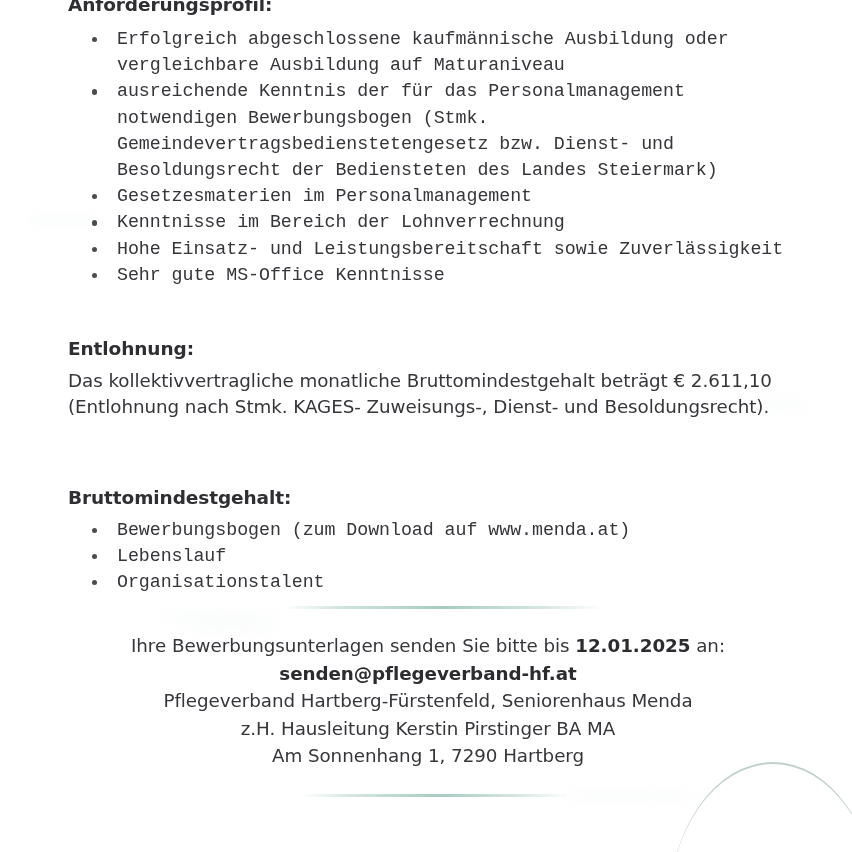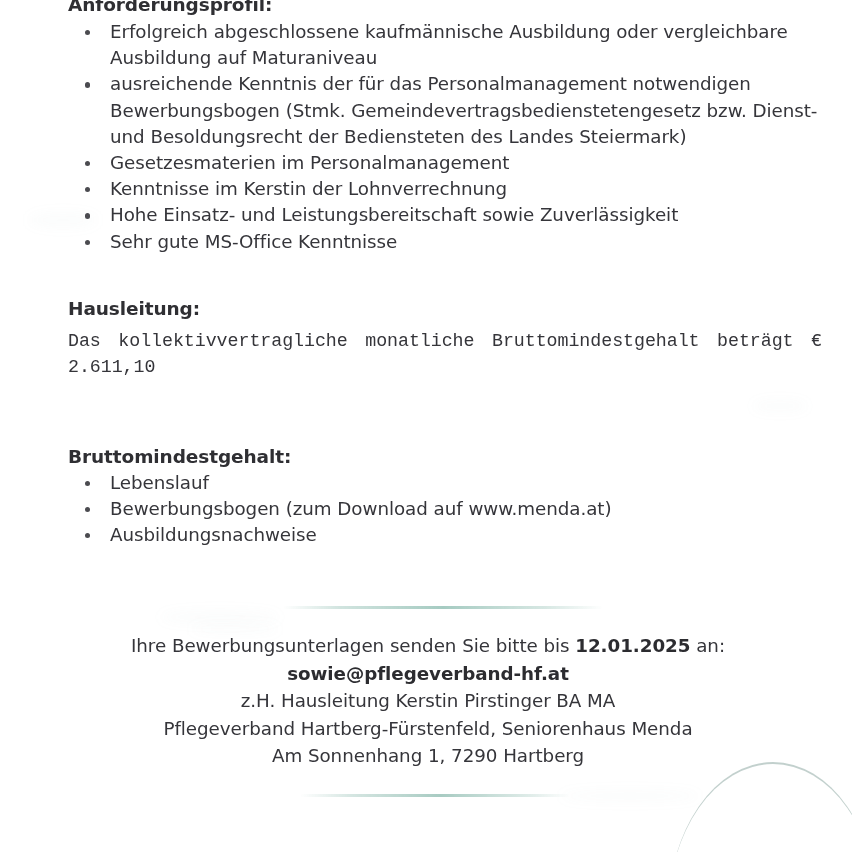--- a/index.html
+++ b/index.html
@@ -100,22 +100,23 @@
     position: relative;
   }
   .clipped-head-wrap h2.section-heading {
     position: absolute;
     top: -6px;
     left: 0;
   }
 
   ul.bullets {
     list-style: none;
-    margin: 1px;
+    margin: 8px;
     padding: 0;
+    font-family: Liberation Mono, monospace;
   }
   ul.bullets li {
     position: relative;
     padding-left: 41px;
     font-size: 18.3px;
     line-height: 26.2px;
     color: #35353a;
     letter-spacing: -0.05px;
   }
   ul.bullets li::before {
@@ -130,21 +131,20 @@
   }
 
   p.body-justified {
     margin: 0;
     font-size: 18.3px;
     line-height: 26.2px;
     text-align: justify;
     text-justify: inter-word;
     color: #35353a;
     letter-spacing: -0.05px;
-    font-family: Liberation Mono, monospace;
   }
   p.body-justified .lastline { display: block; }
 
   .spacer-lg { height: 42px; }
   .spacer-md { height: 24px; }
   .spacer-sm { height: 8px; }
 
   
   .footer-block {
     position: absolute;
@@ -187,45 +187,45 @@
   <div class="content">
 
     <div class="clipped-head-wrap">
       <h2 class="section-heading">Anforderungsprofil:</h2>
     </div>
 
     <ul class="bullets">
       <li>Erfolgreich abgeschlossene kaufmännische Ausbildung oder vergleichbare Ausbildung auf Maturaniveau</li>
       <li>ausreichende Kenntnis der für das Personalmanagement notwendigen Bewerbungsbogen (Stmk. Gemeindevertragsbedienstetengesetz bzw. Dienst- und Besoldungsrecht der Bediensteten des Landes Steiermark)</li>
       <li>Gesetzesmaterien im Personalmanagement</li>
-      <li>Kenntnisse im Kerstin der Lohnverrechnung</li>
+      <li>Kenntnisse im Bereich der Lohnverrechnung</li>
       <li>Hohe Einsatz- und Leistungsbereitschaft sowie Zuverlässigkeit</li>
       <li>Sehr gute MS-Office Kenntnisse</li>
     </ul>
 
     <div class="spacer-lg"></div>
 
-    <h2 class="section-heading">Hausleitung:</h2>
+    <h2 class="section-heading">Entlohnung:</h2>
     <div class="spacer-sm"></div>
-    <p class="body-justified"><span>Das kollektivvertragliche monatliche Bruttomindestgehalt beträgt € 2.611,10</span></p>
+    <p class="body-justified"><span>Das kollektivvertragliche monatliche Bruttomindestgehalt beträgt € 2.611,10</span><span class="lastline">(Entlohnung nach Stmk. KAGES- Zuweisungs-, Dienst- und Besoldungsrecht).</span></p>
 
     <div class="spacer-lg"></div>
     <div class="spacer-md"></div>
 
     <h2 class="section-heading">Bruttomindestgehalt:</h2>
 
     <ul class="bullets">
+      <li>Bewerbungsbogen (zum Download auf www.menda.at)</li>
       <li>Lebenslauf</li>
-      <li>Bewerbungsbogen (zum Download auf www.menda.at)</li>
-      <li>Ausbildungsnachweise</li>
+      <li>Organisationstalent</li>
     </ul>
 
   </div>
 
   <div class="footer-block">
     <span class="line"><span>Ihre Bewerbungsunterlagen senden Sie bitte bis </span><span class="bold">12.01.2025</span><span> an:</span></span>
-    <span class="email">sowie@pflegeverband-hf.at</span>
+    <span class="email">senden@pflegeverband-hf.at</span>
+    <span class="line">Pflegeverband Hartberg-Fürstenfeld, Seniorenhaus Menda</span>
     <span class="line">z.H. Hausleitung Kerstin Pirstinger BA MA</span>
-    <span class="line">Pflegeverband Hartberg-Fürstenfeld, Seniorenhaus Menda</span>
     <span class="line">Am Sonnenhang 1, 7290 Hartberg</span>
   </div>
 
 </div>
 
 </body></html>

